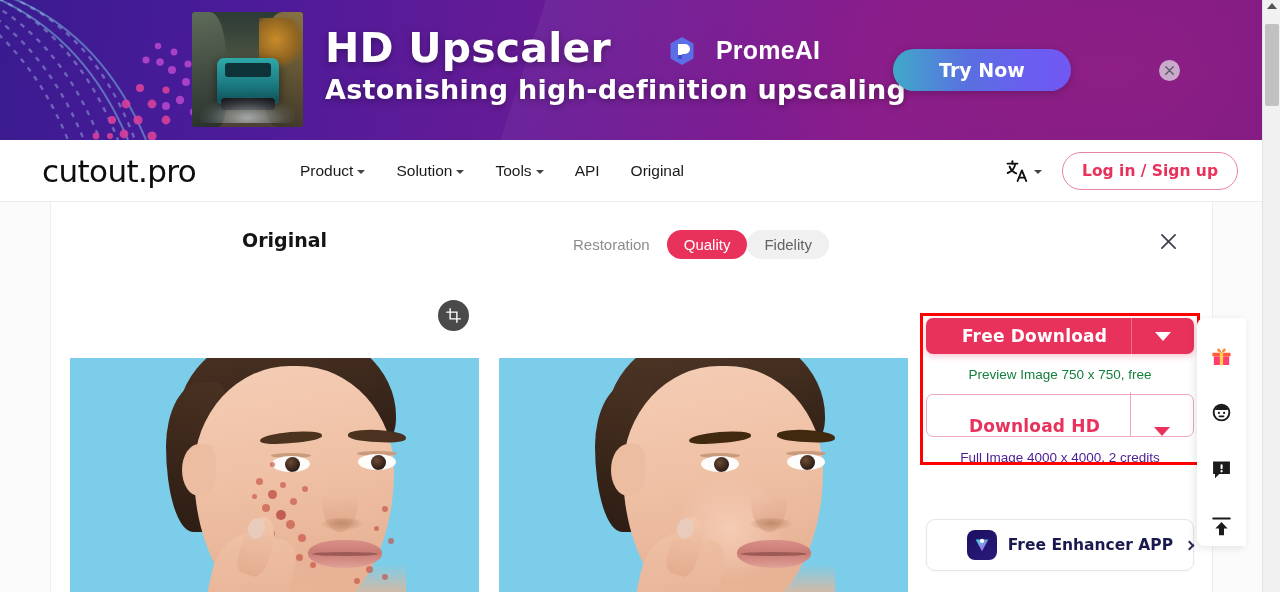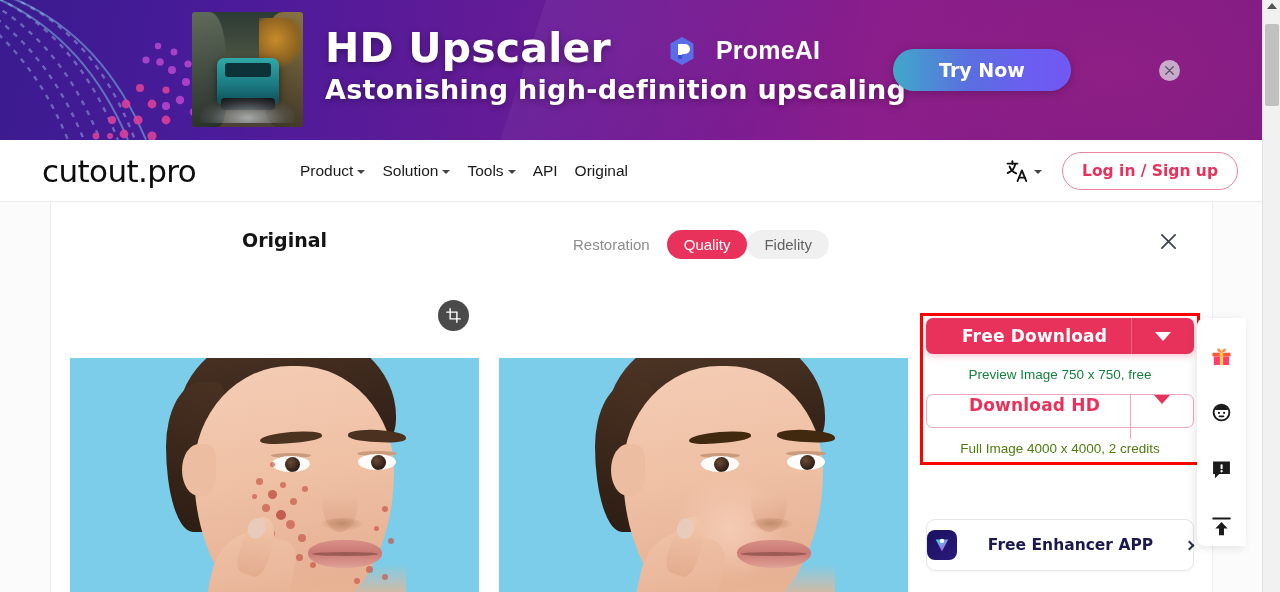--- a/index.html
+++ b/index.html
@@ -114,21 +114,21 @@
     border-bottom: 1px solid #ececec;
     display: flex; align-items: center;
   }
   .logo {
     position: absolute; left: 42px; top: 50%; transform: translateY(-50%);
     font-size: 31px; font-weight: 400; color: #0d0d0d;
     letter-spacing: -.6px;
     font-family: "DejaVu Sans", sans-serif;
   }
   .nav { position: absolute; left: 300px; top: 50%; transform: translateY(-50%);
-         display: flex; align-items: center; gap: 17px; }
+         display: flex; align-items: center; gap: 31px; }
   .nav-item {
     display: flex; align-items: center; gap: 4px;
     font-size: 15.5px; color: #1a1a1a; cursor: pointer;
     white-space: nowrap;
   }
   .caret { width: 0; height: 0; border-left: 4px solid transparent;
            border-right: 4px solid transparent; border-top: 4.5px solid #444;
            margin-top: 2px; display:inline-block; }
   .header-right {
     position: absolute; right: 24px; top: 50%; transform: translateY(-50%);
@@ -318,40 +318,40 @@
   .free-dl .div { width: 1px; height: 46px; background: rgba(255,255,255,.28); }
   .free-dl .arw { width: 62px; display: flex; align-items: center; justify-content: center; }
   .tri-w { width:0;height:0;border-left:8px solid transparent;border-right:8px solid transparent;border-top:9px solid #fff; }
   .tri-p { width:0;height:0;border-left:8px solid transparent;border-right:8px solid transparent;border-top:9px solid #e8325c; }
   .dl-note {
     text-align: center; font-size: 13.5px; color: #15803d;
     margin-top: 13px; margin-bottom: 12px;
     font-family: "Liberation Sans", sans-serif;
   }
   .hd-dl {
-    position: relative; width: 268px; height: 34px;
+    position: relative; width: 268px; height: 43px;
     background: #fff; border: 1px solid #eda8bc; border-radius: 7px;
-    display: flex; align-items: flex-start; cursor: pointer;
+    display: flex; align-items: flex-end; cursor: pointer;
   }
   .hd-dl .lbl {
     flex: 1; text-align: center; color: #e8325c; font-size: 17px; font-weight: 700;
     font-family: "DejaVu Sans", sans-serif; letter-spacing: .2px;
     padding-left: 12px;
   }
   .hd-dl .div { width: 1px; height: 44px; background: #eda8bc; }
   .hd-dl .arw { width: 62px; display: flex; align-items: center; justify-content: center; }
   .full-note {
-    text-align: center; font-size: 13.5px; color: #4d7c0f; margin-top: 13px;
+    text-align: center; font-size: 13.5px; color: #4c1d95; margin-top: 13px;
     font-family: "Liberation Sans", sans-serif;
   }
   .enhancer-app {
     position: absolute; left: 926px; top: 519px;
     width: 268px; height: 52px;
     border: 1px solid #e6e6e6; border-radius: 9px; background: #fff;
-    display: flex; align-items: center; justify-content: space-between; gap: 11px;
+    display: flex; align-items: center; justify-content: flex-end; gap: 11px;
     cursor: pointer;
     box-shadow: 0 1px 3px rgba(0,0,0,.04);
   }
   .app-icon {
     width: 30px; height: 30px; border-radius: 8px;
     background: linear-gradient(150deg,#1b1060 0%, #2a1a7a 100%);
     display:flex;align-items:center;justify-content:center;
   }
   .app-icon svg { width: 18px; height: 18px; }
   .enhancer-app .lbl {

